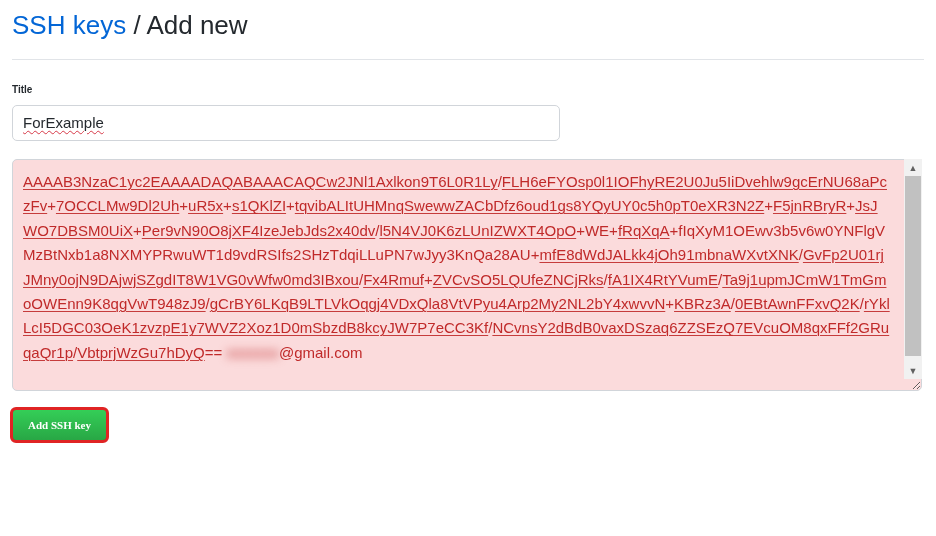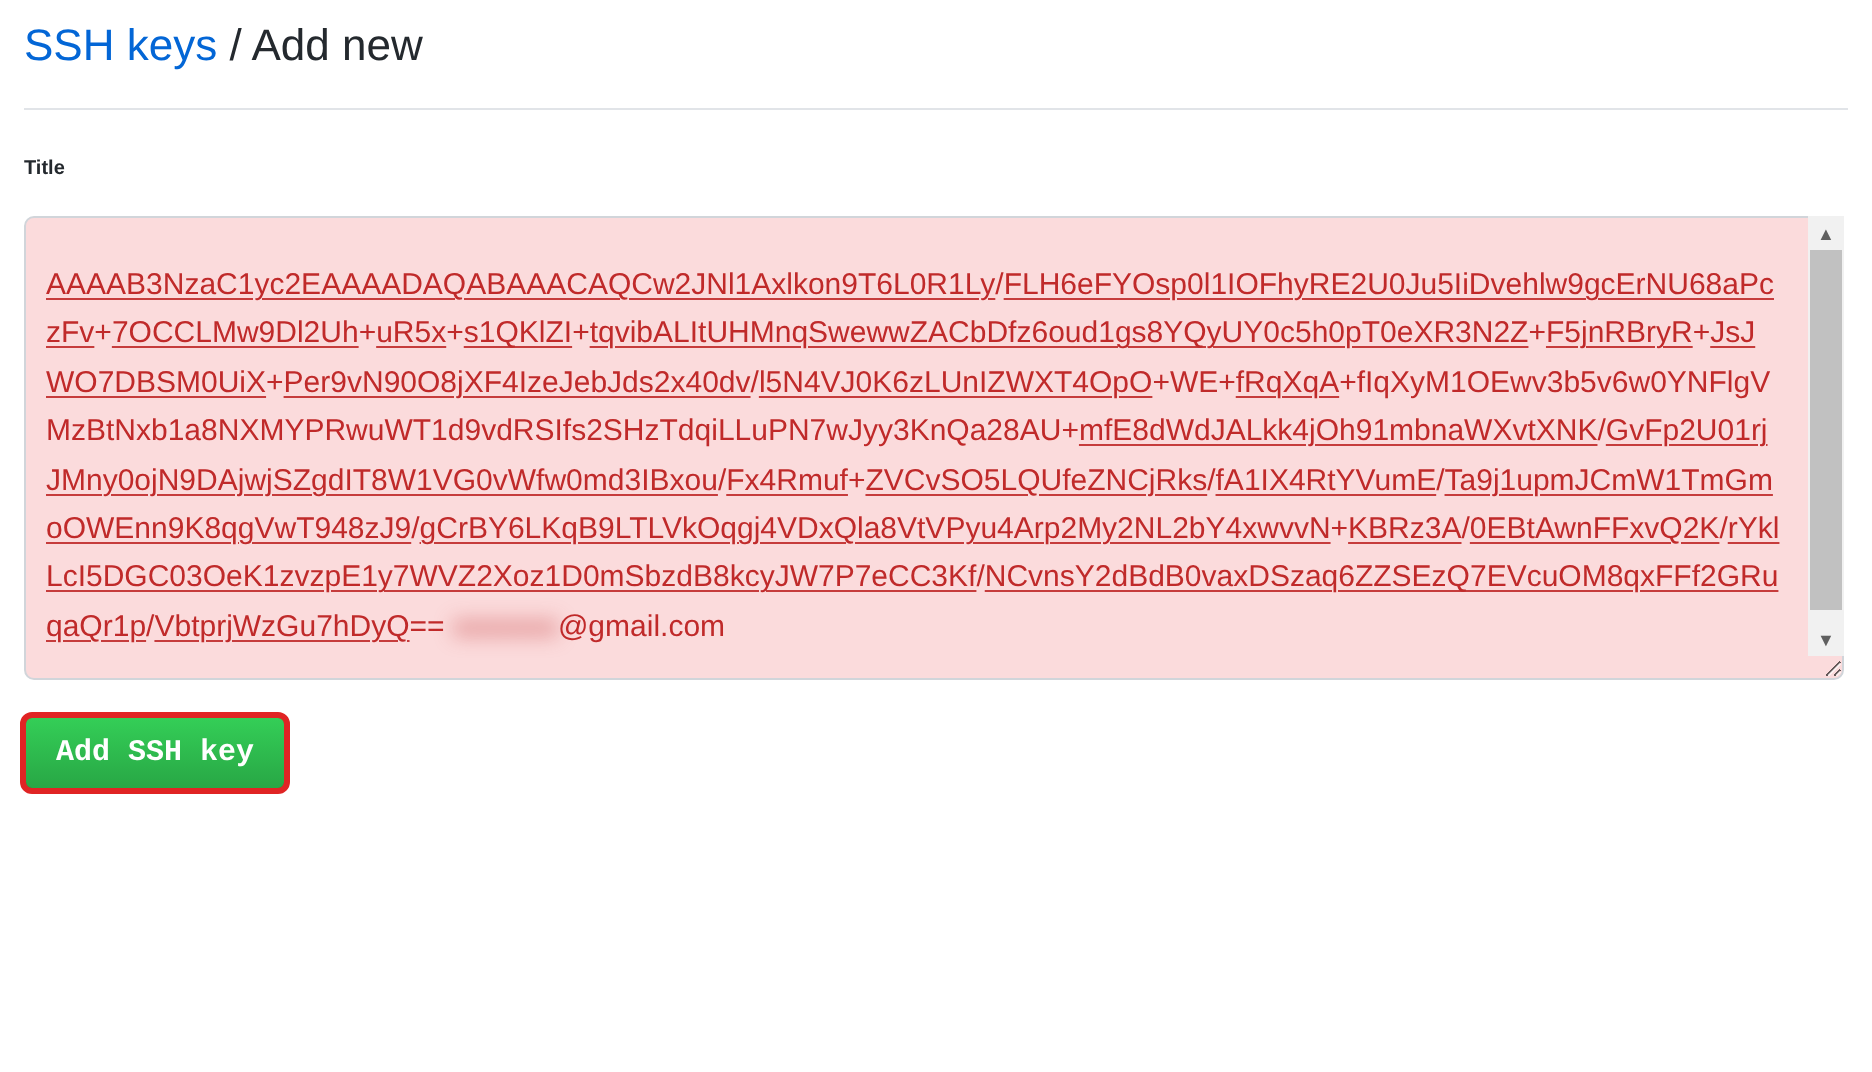--- a/index.html
+++ b/index.html
@@ -7,21 +7,21 @@
       margin: 0;
       padding: 0;
     }
     body {
       font-family: -apple-system, BlinkMacSystemFont, "Segoe UI", Helvetica, Arial, sans-serif;
       background: #ffffff;
       padding: 10px 12px;
       width: 936px;
     }
     .breadcrumb {
-      font-size: 22px;
+      font-size: 26px;
       font-weight: 400;
       margin-bottom: 18px;
       color: #24292e;
     }
     .breadcrumb-link {
       color: #0366d6;
       text-decoration: none;
     }
     .breadcrumb-sep {
       color: #24292e;
@@ -64,21 +64,21 @@
       text-decoration-thickness: 1px;
       text-underline-offset: 2px;
     }
     .key-wrapper {
       position: relative;
       width: 910px;
     }
     .key-textarea-visual {
       width: 910px;
       min-height: 232px;
-      padding: 22px 30px 10px 10px;
+      padding: 10px 30px 10px 10px;
       font-size: 15px;
       line-height: 24.4px;
       border: 1px solid #d1d5da;
       border-radius: 5px;
       background: #fbdbdc;
       color: #c02a2a;
       font-family: -apple-system, BlinkMacSystemFont, "Segoe UI", Helvetica, Arial, sans-serif;
       word-break: break-all;
       overflow-wrap: break-word;
       resize: both;
@@ -126,48 +126,51 @@
       align-items: center;
       justify-content: center;
       cursor: pointer;
       font-size: 9px;
       color: #606060;
       background: #f1f1f1;
     }
     .btn-primary {
       display: inline-block;
       padding: 9px 15px;
-      font-size: 15px;
+      font-size: 11px;
       font-weight: 600;
       color: #ffffff;
       background: #2cba4e;
       background: linear-gradient(#34ce57, #28a745);
       border: 1px solid rgba(27,31,35,0.2);
       border-radius: 4px;
       cursor: pointer;
-      font-family: Liberation Mono, monospace;
+      font-family: Liberation Serif, serif;
     }
     .btn-highlight {
       outline: 3px solid #e02424;
       outline-offset: -1px;
     }
   </style>
 </head>
 <body>
 
 
 
 <h1 class="breadcrumb">
   <a href="#" class="breadcrumb-link">SSH keys</a><span class="breadcrumb-sep"> / </span><span class="breadcrumb-current">Add new</span>
 </h1>
 
 <hr class="divider">
 
 <div class="form-group">
   <label class="form-label">Title</label>
+  <div class="text-input">
+    <span class="title-value">ForExample</span>
+  </div>
 </div>
 
 <div class="form-group">
   <div class="key-wrapper">
     <div class="key-textarea-visual" id="key-content"><span class="u">AAAAB3NzaC1yc2EAAAADAQABAAACAQCw2JNl1Axlkon9T6L0R1Ly</span><span>/</span><span class="u">FLH6eFYOsp0l1IOFhyRE2U0Ju5IiDvehlw9gcErNU68aPczFv</span><span>+</span><span class="u">7OCCLMw9Dl2Uh</span><span>+</span><span class="u">uR5x</span><span>+</span><span class="u">s1QKlZI</span><span>+</span><span class="u">tqvibALItUHMnqSwewwZACbDfz6oud1gs8YQyUY0c5h0pT0eXR3N2Z</span><span>+</span><span class="u">F5jnRBryR</span><span>+</span><span class="u">JsJWO7DBSM0UiX</span><span>+</span><span class="u">Per9vN90O8jXF4IzeJebJds2x40dv</span><span>/</span><span class="u">l5N4VJ0K6zLUnIZWXT4OpO</span><span>+WE+</span><span class="u">fRqXqA</span><span>+fIqXyM1OEwv3b5v6w0YNFlgVMzBtNxb1a8NXMYPRwuWT1d9vdRSIfs2SHzTdqiLLuPN7wJyy3KnQa28AU+</span><span class="u">mfE8dWdJALkk4jOh91mbnaWXvtXNK</span><span>/</span><span class="u">GvFp2U01rjJMny0ojN9DAjwjSZgdIT8W1VG0vWfw0md3IBxou</span><span>/</span><span class="u">Fx4Rmuf</span><span>+</span><span class="u">ZVCvSO5LQUfeZNCjRks</span><span>/</span><span class="u">fA1IX4RtYVumE</span><span>/</span><span class="u">Ta9j1upmJCmW1TmGmoOWEnn9K8qgVwT948zJ9</span><span>/</span><span class="u">gCrBY6LKqB9LTLVkOqgj4VDxQla8VtVPyu4Arp2My2NL2bY4xwvvN</span><span>+</span><span class="u">KBRz3A</span><span>/</span><span class="u">0EBtAwnFFxvQ2K</span><span>/</span><span class="u">rYklLcI5DGC03OeK1zvzpE1y7WVZ2Xoz1D0mSbzdB8kcyJW7P7eCC3Kf</span><span>/</span><span class="u">NCvnsY2dBdB0vaxDSzaq6ZZSEzQ7EVcuOM8qxFFf2GRuqaQr1p</span><span>/</span><span class="u">VbtprjWzGu7hDyQ</span><span>== </span><span class="plain">xxxxxxx</span><span>@gmail.com</span></div>
     <div class="scroll-arrows">
       <div class="arrow">▲</div>
       <div class="scroll-track">
         <div class="scroll-thumb"></div>
       </div>

